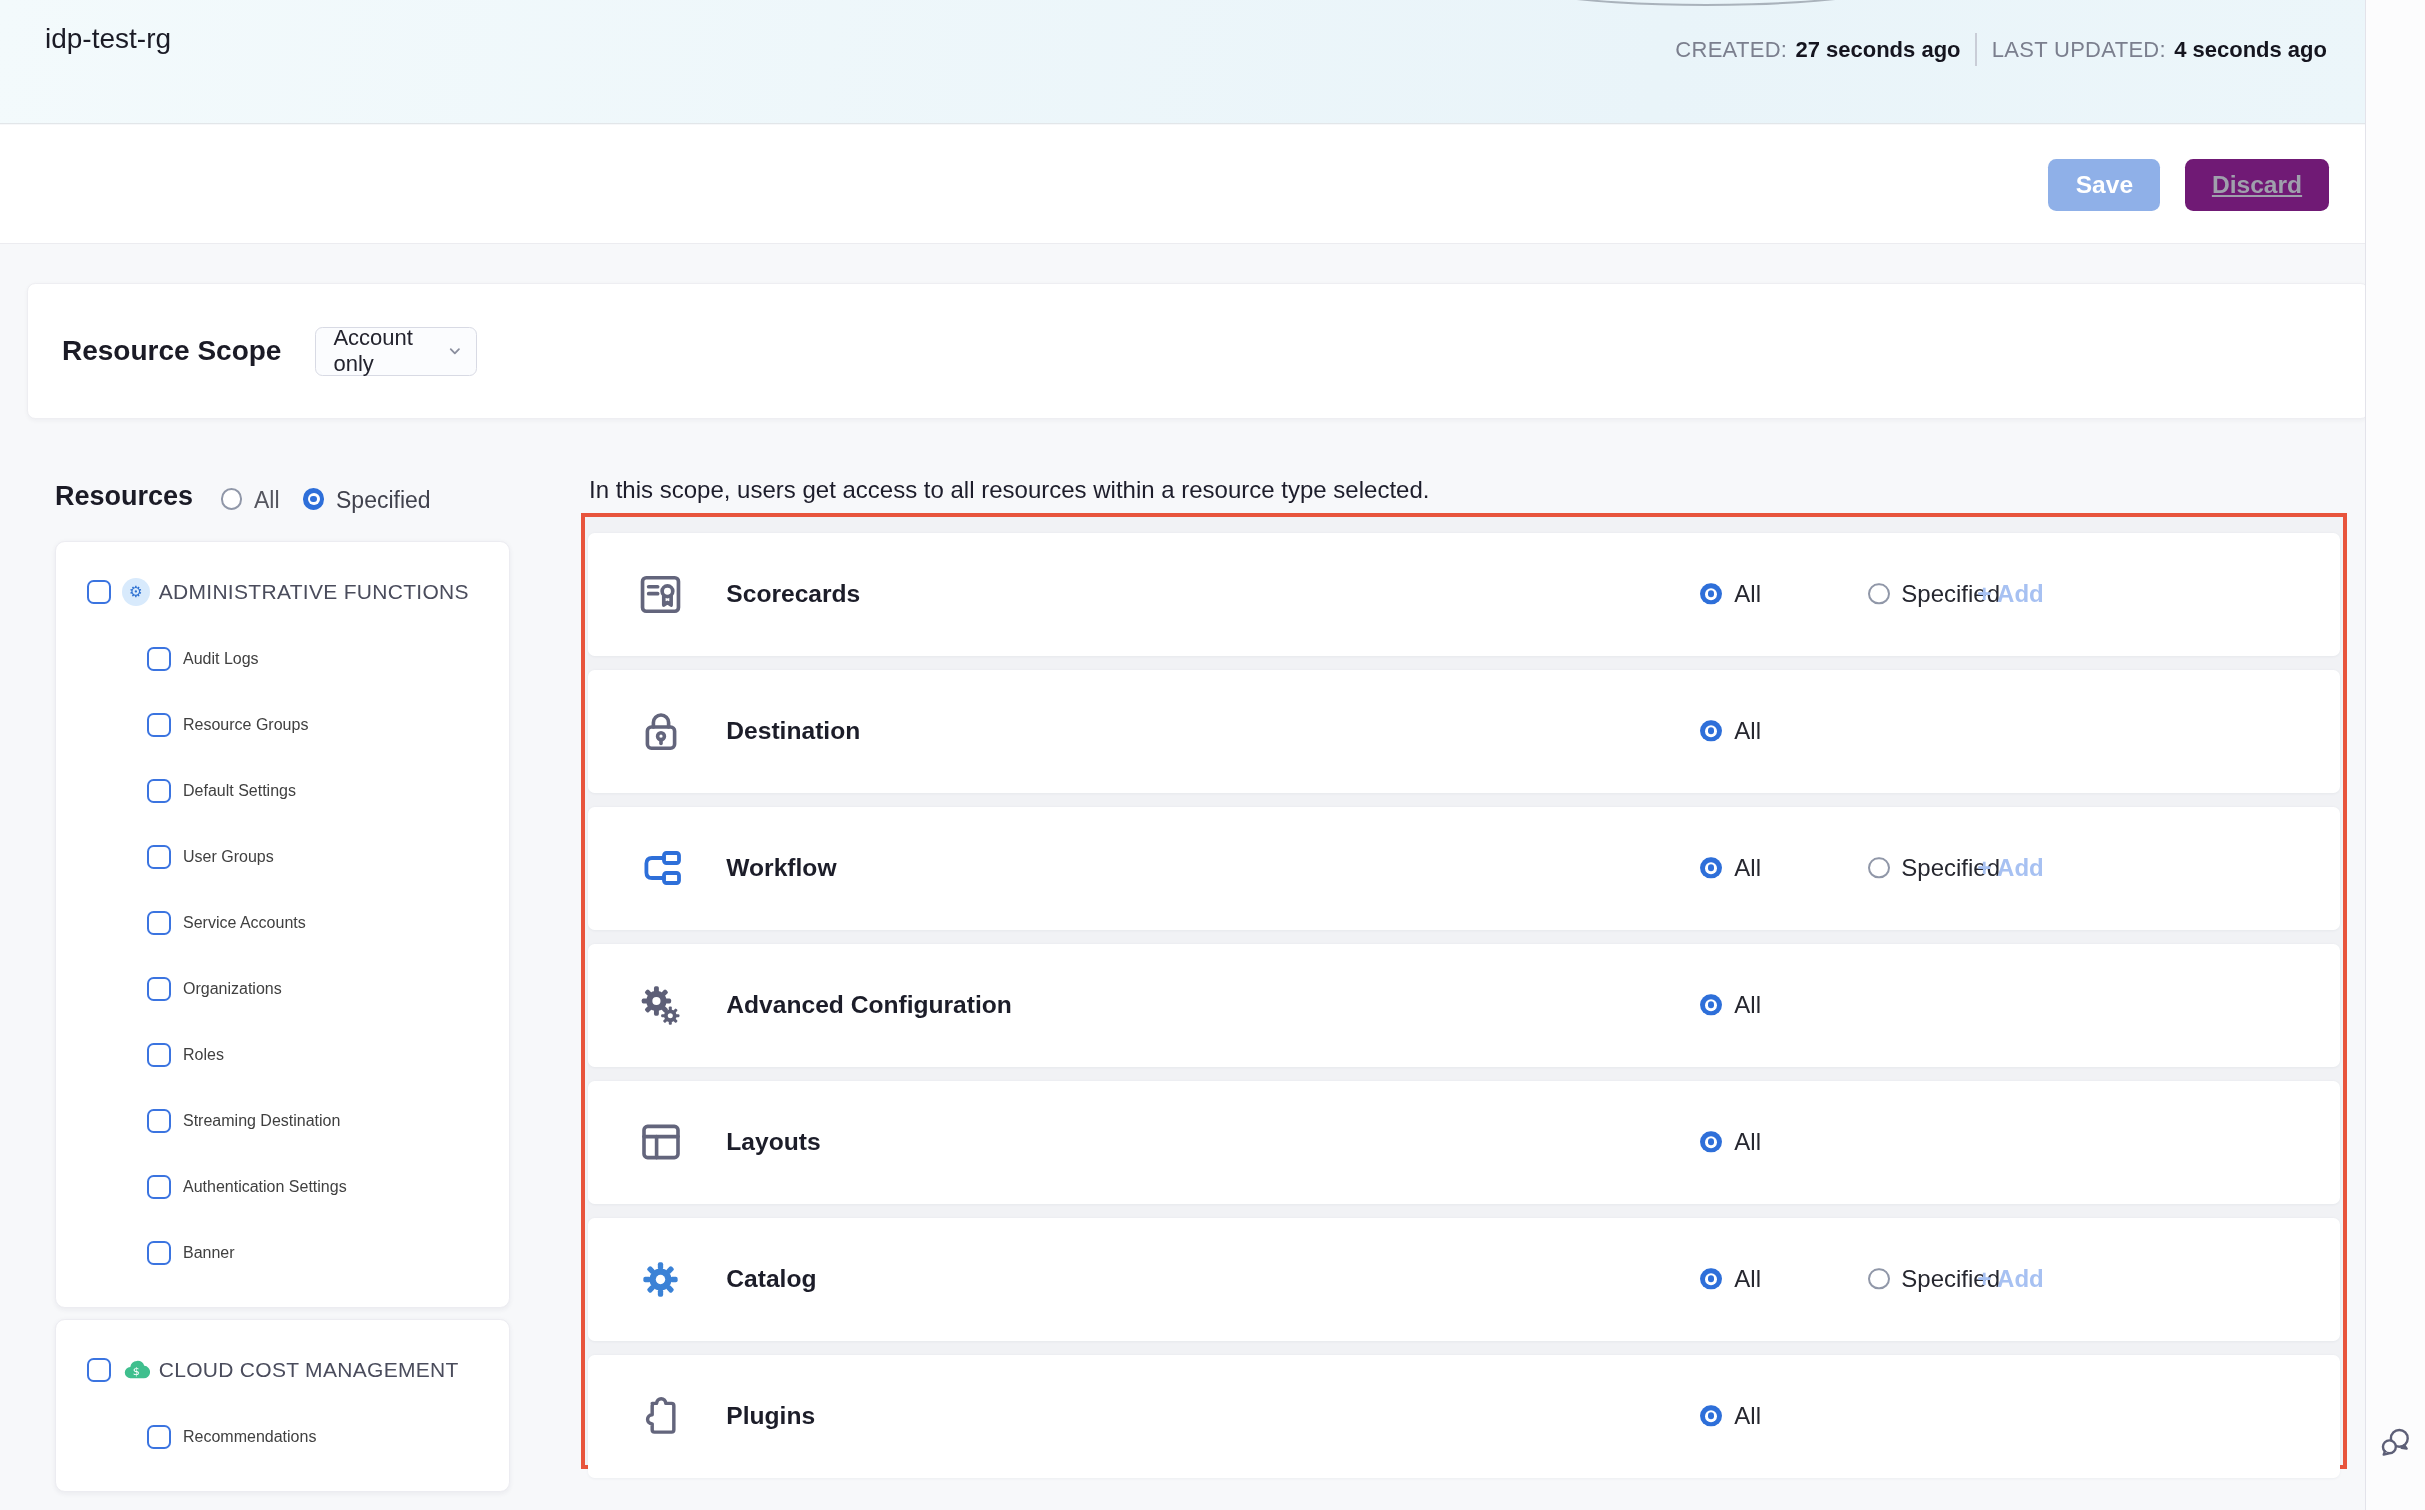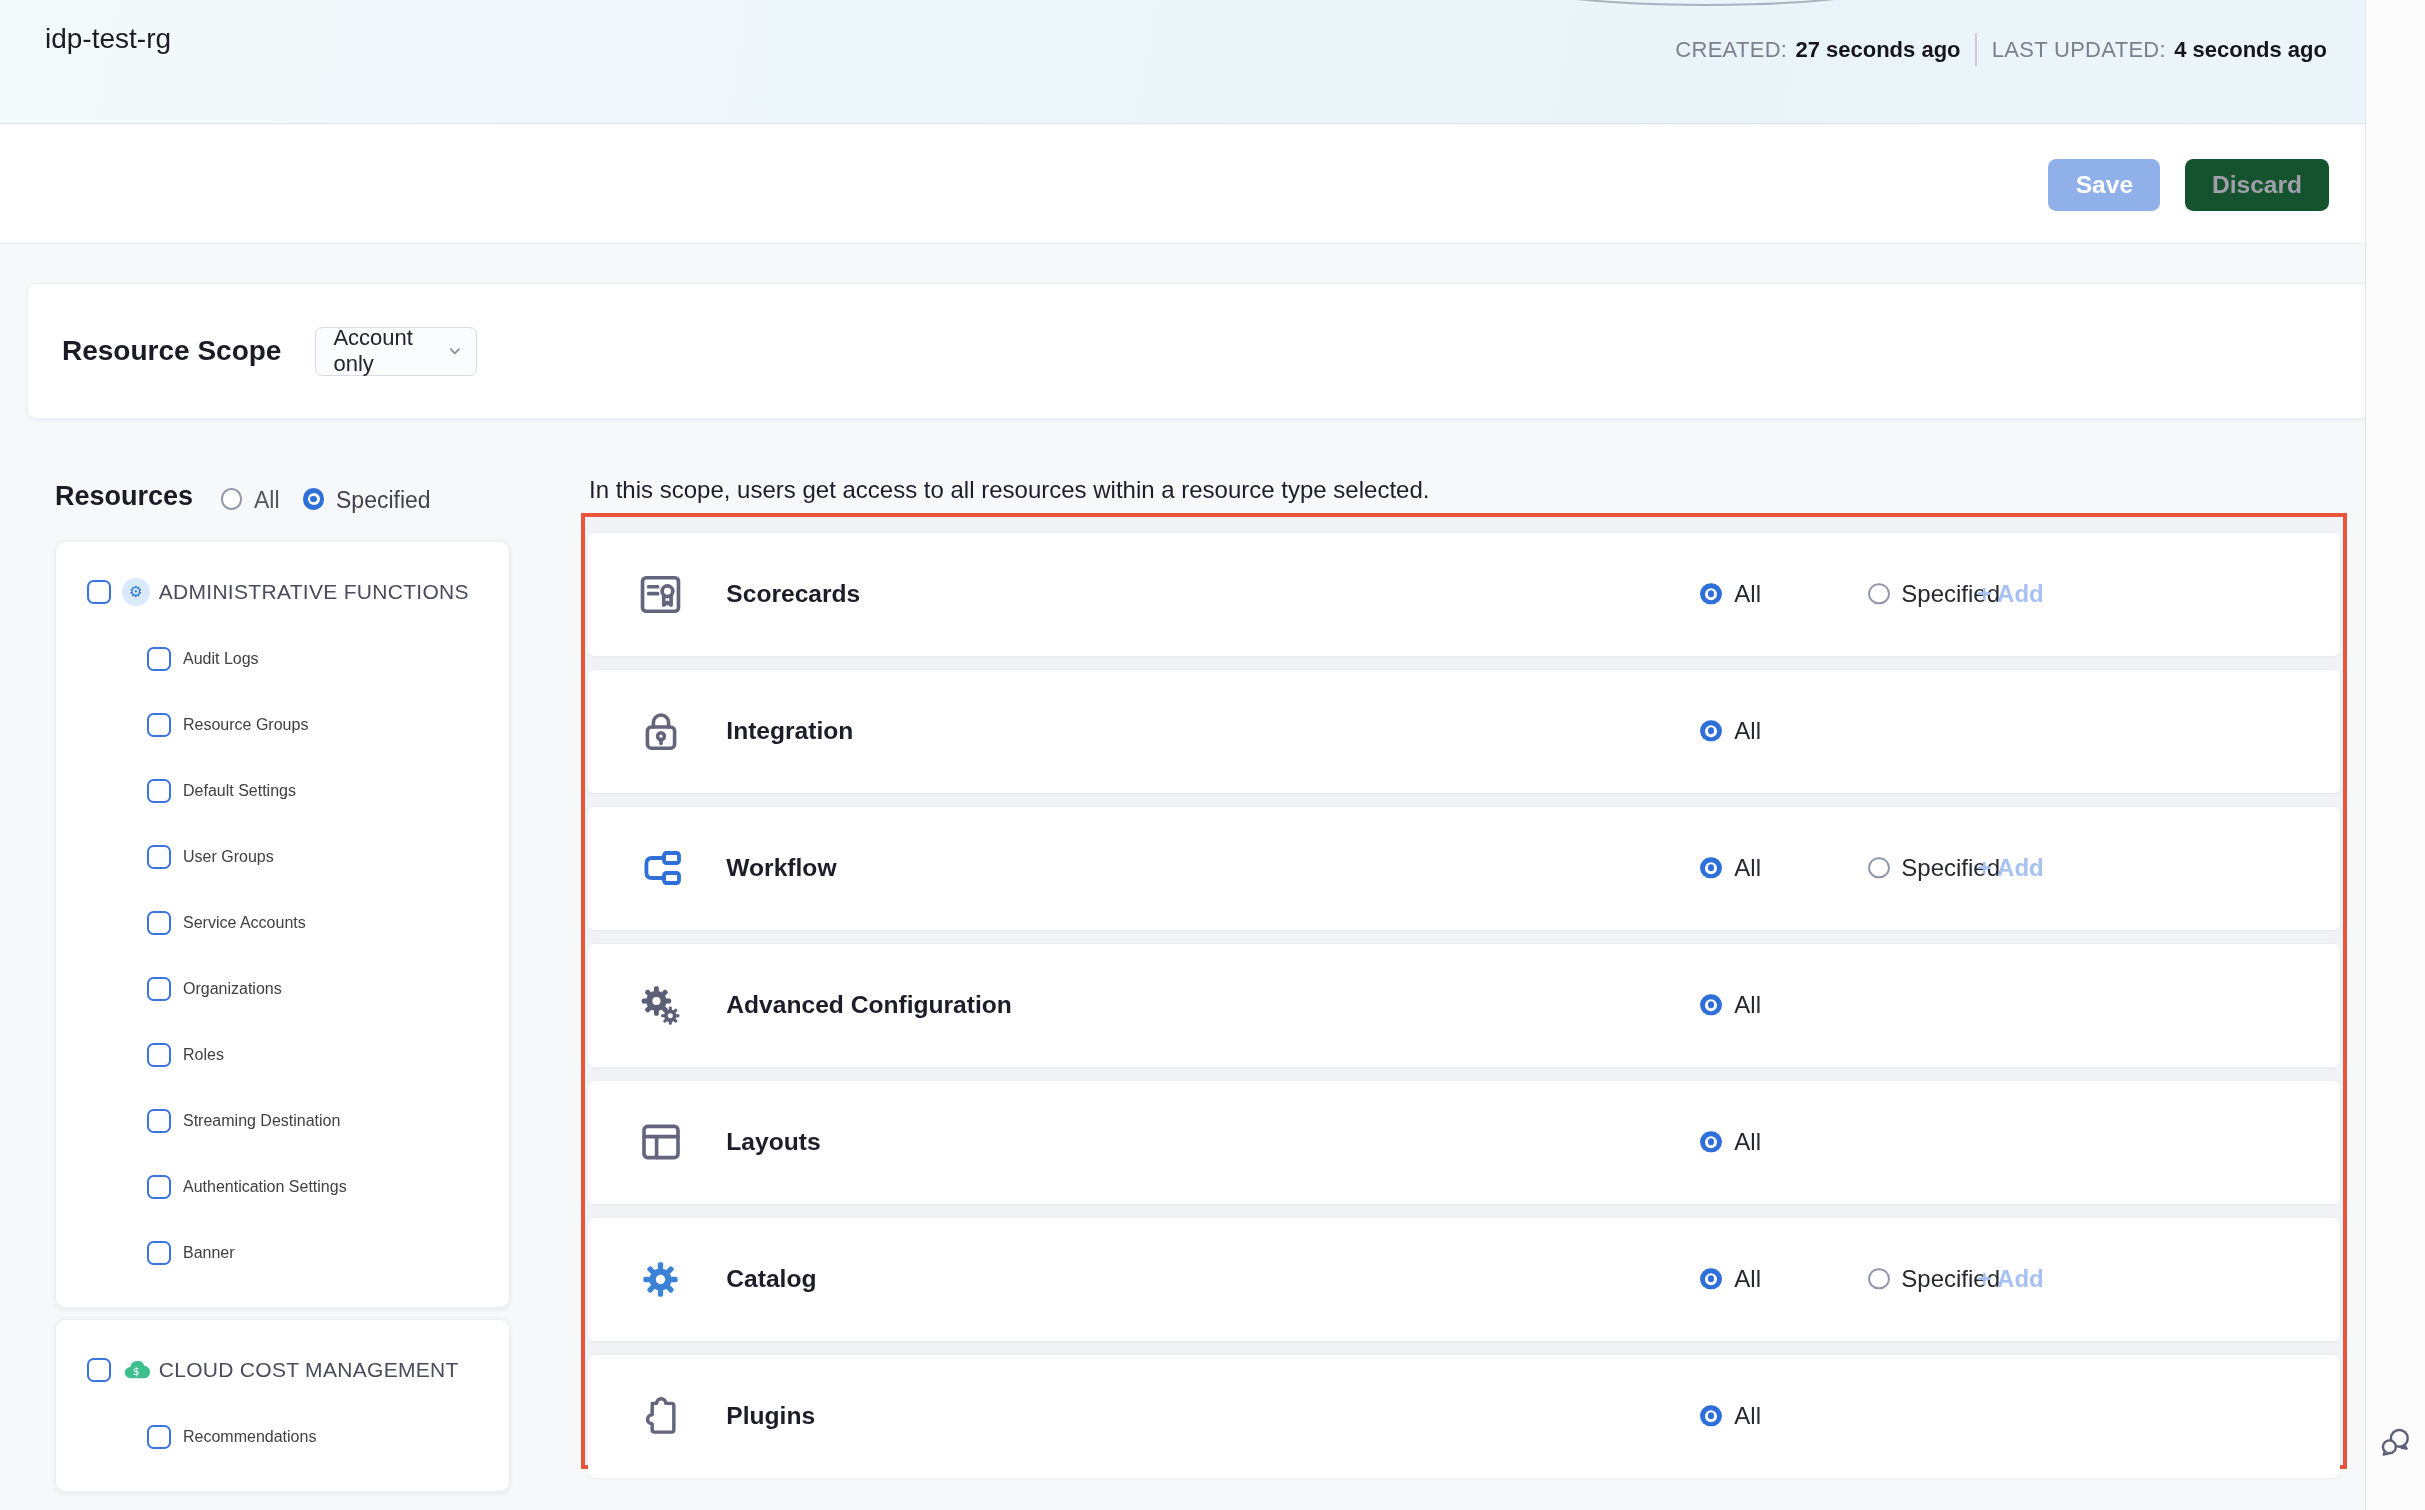--- a/index.html
+++ b/index.html
@@ -36,21 +36,21 @@
   
   .subheader{
     position:absolute;left:0;top:125px;width:2365px;height:119px;background:#ffffff;
     border-bottom:0.8px solid #ececf0;
   }
   .sub-desc{position:absolute;left:13px;top:47px;font-size:24.6px;color:#1e1e2c;}
   .actions{position:absolute;right:36px;top:34px;display:flex;gap:24.6px;}
   .btn{border:none;border-radius:8.2px;font-size:24.6px;font-weight:bold;
        font-family:"Liberation Sans","DejaVu Sans",sans-serif;cursor:pointer;}
   .btn-save{width:112px;height:52px;background:var(--save-button);color:#ffffff;}
-  .btn-discard{width:144px;height:52px;background:#14532d;color:#9fa0ac;}
+  .btn-discard{width:144px;height:52px;background:#701a75;color:#9fa0ac;text-decoration:underline;}
   
   .scope-card{
     position:absolute;left:27px;top:283px;width:2342px;height:136px;background:#fff;
     border-radius:8.2px;border:0.8px solid #eeeef2;box-shadow:0 1.6px 4.1px rgba(30,35,60,.04);
     display:flex;align-items:center;
   }
   .scope-label{margin-left:34px;font-size:28px;font-weight:bold;color:#1b1b26;}
   .scope-select{
     margin-left:34px;width:162px;height:49px;border:1.6px solid #d8dae4;border-radius:7.4px;
     background:#fbfcfe;display:flex;align-items:center;cursor:pointer;
@@ -267,21 +267,21 @@
 
       <span class="row-icon">
         <svg width="48" height="48" viewBox="0 0 24 24" fill="none" stroke="#63657c" stroke-width="1.8" stroke-linecap="round" stroke-linejoin="round">
           <rect x="5.2" y="10" width="13.6" height="10.6" rx="2"></rect>
           <path d="M8.2 10 V7.8 a3.8 3.8 0 0 1 7.6 0 V10"></path>
           <circle cx="12" cy="14.6" r="1.7"></circle>
           <line x1="12" y1="16.3" x2="12" y2="18.2"></line>
         </svg>
       </span>
 
-      <span class="row-label">Integration</span>
+      <span class="row-label">Destination</span>
       <span class="radio sel ctrl pos-all-radio">
         <span class="r-mid">
           <span class="r-dot"></span>
         </span>
       </span>
       <span class="ctrl pos-all-label">All</span>
 
     </div>
     <div class="resource-row">
 

